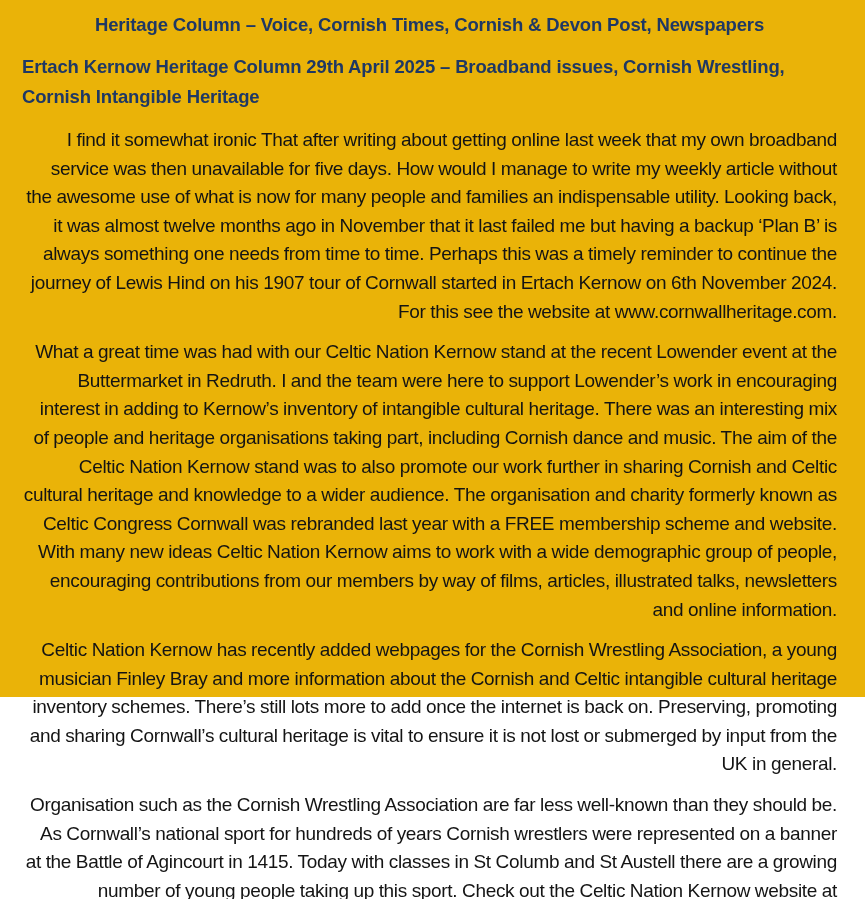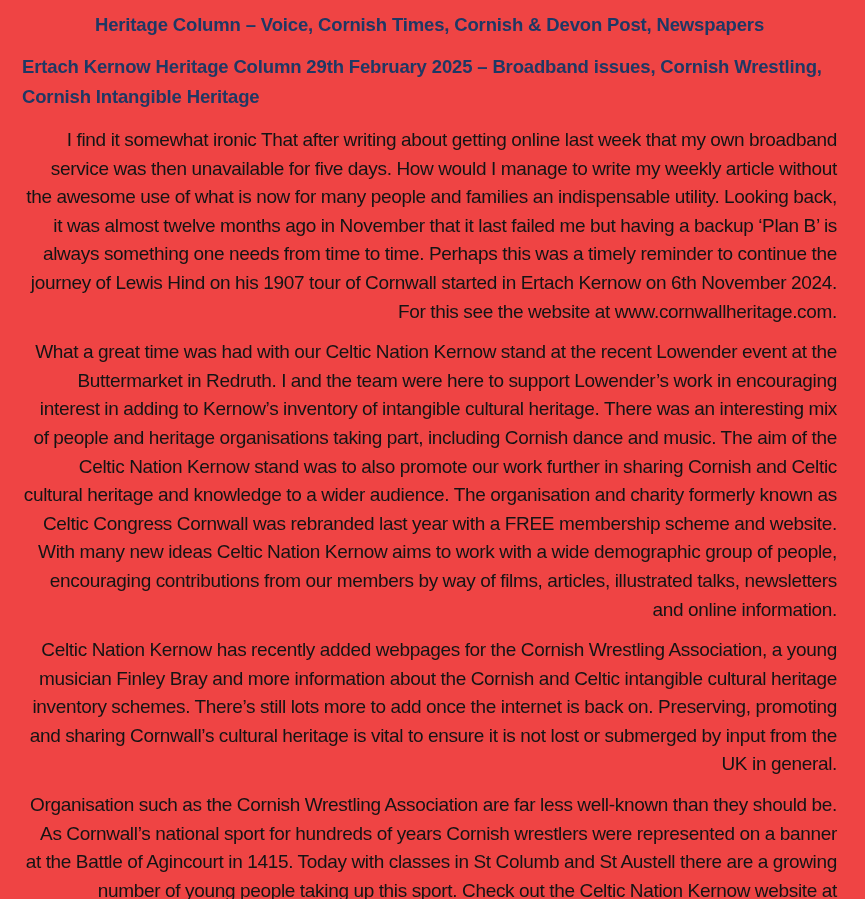--- a/index.html
+++ b/index.html
@@ -11,23 +11,23 @@
     width: 865px;
     height: 899px;
     overflow: hidden;
     font-family: "Liberation Sans", sans-serif;
     -webkit-font-smoothing: antialiased;
   }
 
   .page {
     box-sizing: border-box;
     width: 865px;
-    height: 899px;
+    height: 697px;
     padding: 10px 28px 0 22px;
-    background: #ef4444;
+    background: #eab308;
   }
 
   
   .doc-title {
     margin: 0;
     padding: 0 0 0 0;
     text-align: center;
     color: #1f3864;
     font-family: "Liberation Sans", sans-serif;
     font-weight: bold;
@@ -69,21 +69,21 @@
     margin-bottom: 0;
   }
 </style>
 </head>
 <body>
 
 <div class="page">
 
   <h1 class="doc-title">Heritage Column – Voice, Cornish Times, Cornish &amp; Devon Post, Newspapers</h1>
 
-  <h2 class="doc-subtitle"> Ertach Kernow Heritage Column 29th February 2025 – Broadband issues, Cornish Wrestling, Cornish Intangible Heritage</h2>
+  <h2 class="doc-subtitle"> Ertach Kernow Heritage Column 29th April 2025 – Broadband issues, Cornish Wrestling, Cornish Intangible Heritage</h2>
 
   <div class="body-copy">
 
     <p class="para">I find it somewhat ironic That after writing about getting online last week that my own broadband service was then unavailable for five days. How would I manage to write my weekly article without the awesome use of what is now for many people and families an indispensable utility. Looking back, it was almost twelve months ago in November that it last failed me but having a backup ‘Plan B’ is always something one needs from time to time. Perhaps this was a timely reminder to continue the journey of Lewis Hind on his 1907 tour of Cornwall started in Ertach Kernow on 6th November 2024. For this see the website at www.cornwallheritage.com.</p>
 
     <p class="para">What a great time was had with our Celtic Nation Kernow stand at the recent Lowender event at the Buttermarket in Redruth. I and the team were here to support Lowender’s work in encouraging interest in adding to Kernow’s inventory of intangible cultural heritage. There was an interesting mix of people and heritage organisations taking part, including Cornish dance and music. The aim of the Celtic Nation Kernow stand was to also promote our work further in sharing Cornish and Celtic cultural heritage and knowledge to a wider audience. The organisation and charity formerly known as Celtic Congress Cornwall was rebranded last year with a FREE membership scheme and website. With many new ideas Celtic Nation Kernow aims to work with a wide demographic group of people, encouraging contributions from our members by way of films, articles, illustrated talks, newsletters and online information.</p>
 
     <p class="para">Celtic Nation Kernow has recently added webpages for the Cornish Wrestling Association, a young musician Finley Bray and more information about the Cornish and Celtic intangible cultural heritage inventory schemes. There’s still lots more to add once the internet is back on. Preserving, promoting and sharing Cornwall’s cultural heritage is vital to ensure it is not lost or submerged by input from the UK in general.</p>
 
     <p class="para"><span>Organisation such as the Cornish Wrestling Association are far less well-known than they should be. As Cornwall’s national sport for hundreds of years Cornish wrestlers were represented on a banner at the Battle of Agincourt in 1415. Today with classes in St Columb and St Austell there are a growing number of young people taking up this sport. Check out the Celtic Nation Kernow website at </span></p>

